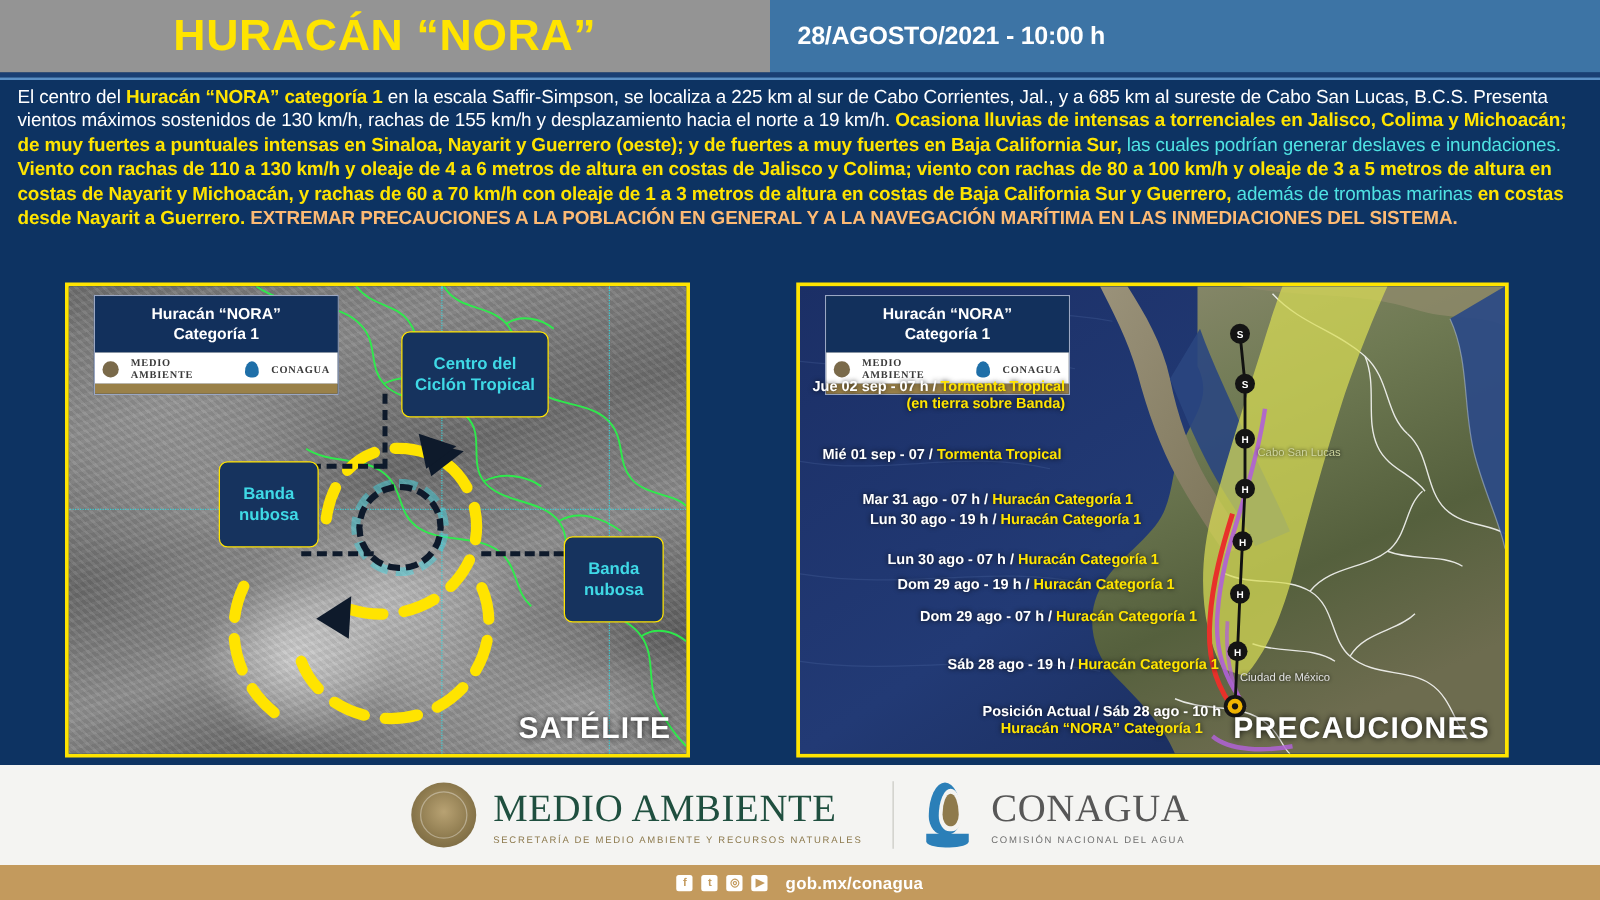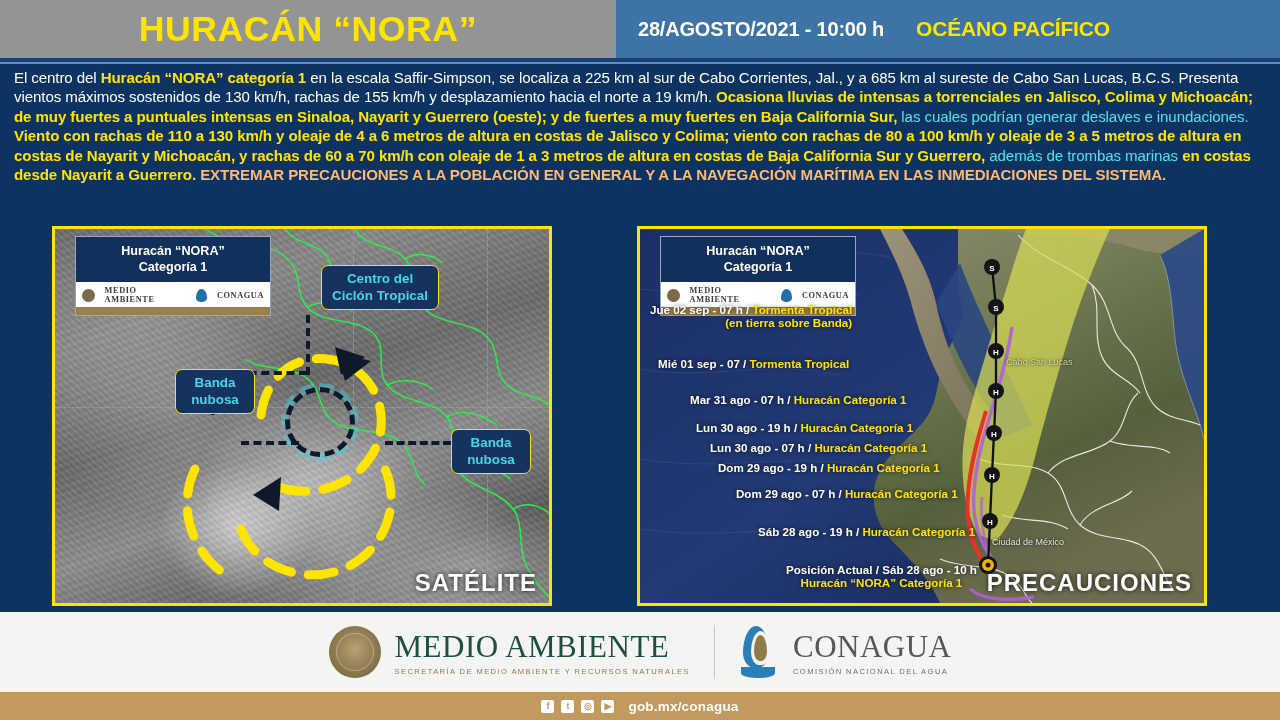--- a/index.html
+++ b/index.html
@@ -89,21 +89,21 @@
   .logo-strip .lg { font-size:8.3px; letter-spacing:.6px; color:#3a3a3a;
                     font-family:"Liberation Serif", serif; font-weight:bold; }
   .logo-seal { width:13px; height:13px; border-radius:50%; background:#7a6a4a; }
   .logo-drop { width:11px; height:13px; background:#1f6fa8;
                border-radius:60% 60% 50% 50% / 75% 75% 35% 35%; }
   .logo-foot { background:#9a8149; height:8px; }
 
   .callout {
     position:absolute; background:#16335e; border:1.6px solid #ffe400;
     border-radius:7px; color:#3fd9e6; font-size:13.4px; font-weight:bold;
-    text-align:center; line-height:16.5px; padding:5px 9px; z-index:7;
+    text-align:center; line-height:16.5px; padding:17px 9px; z-index:7;
   }
   #callout-centro { left:266px; top:36px; width:118px; }
   #callout-banda1 { left:120px; top:140px; width:80px; }
   #callout-banda2 { left:396px; top:200px; width:80px; }
 
   .dashring {
     position:absolute; left:230px; top:158px; width:70px; height:70px;
     border:5px dashed #0e1a2b; border-radius:50%; z-index:5;
   }
   .dashring-glow {
@@ -184,21 +184,20 @@
 <body>
 
 <div class="stage">
 
   <div class="header">
     <div class="hdr-left">
       <div class="hdr-title">HURACÁN “NORA”</div>
     </div>
     <div class="hdr-right">
       <div class="hdr-date">28/AGOSTO/2021 - 10:00 h</div>
-      <div class="hdr-ocean">OCÉANO PACÍFICO</div>
     </div>
   </div>
   <div class="hdr-rule"></div>
   <div class="hdr-rule2"></div>
 
   <div class="body-text">
     <span class="plain">El centro del </span><span class="hl">Huracán “NORA” categoría 1</span><span class="plain"> en la escala Saffir-Simpson, se localiza a 225 km al sur de Cabo Corrientes, Jal., y a 685 km al sureste de Cabo San Lucas, B.C.S. Presenta vientos máximos sostenidos de 130 km/h, rachas de 155 km/h y desplazamiento hacia el norte a 19 km/h. </span><span class="hl">Ocasiona lluvias de intensas a torrenciales en Jalisco, Colima y Michoacán; de muy fuertes a puntuales intensas en Sinaloa, Nayarit y Guerrero (oeste); y de fuertes a muy fuertes en Baja California Sur,</span><span class="cy"> las cuales podrían generar deslaves e inundaciones.</span><span class="hl"> Viento con rachas de 110 a 130 km/h y oleaje de 4 a 6 metros de altura en costas de Jalisco y Colima; viento con rachas de 80 a 100 km/h y oleaje de 3 a 5 metros de altura en costas de Nayarit y Michoacán, y rachas de 60 a 70 km/h con oleaje de 1 a 3 metros de altura en costas de Baja California Sur y Guerrero,</span><span class="cy"> además de trombas marinas</span><span class="hl"> en costas desde Nayarit a Guerrero.</span><span class="cyb"> EXTREMAR PRECAUCIONES A LA POBLACIÓN EN GENERAL Y A LA NAVEGACIÓN MARÍTIMA EN LAS INMEDIACIONES DEL SISTEMA.</span>
   </div>
 
   <div class="panel" id="sat-panel">
@@ -386,21 +385,21 @@
     <div class="traj-label" style="left:10px; top:74px;">
       <span>Jue 02 sep - 07 h / </span><span class="cat">Tormenta Tropical</span>
       <div class="cat" style="text-align:right;">(en tierra sobre Banda)</div>
     </div>
     <div class="traj-label" style="left:18px; top:128px;">
       <span>Mié 01 sep - 07 / </span><span class="cat">Tormenta Tropical</span>
     </div>
     <div class="traj-label" style="left:50px; top:164px;">
       <span>Mar 31 ago - 07 h / </span><span class="cat">Huracán Categoría 1</span>
     </div>
-    <div class="traj-label" style="left:56px; top:192px;text-align:right;">
+    <div class="traj-label" style="left:56px; top:180px;text-align:right;">
       <span>Lun 30 ago - 19 h / </span><span class="cat">Huracán Categoría 1</span>
     </div>
     <div class="traj-label" style="left:70px; top:212px;">
       <span>Lun 30 ago - 07 h / </span><span class="cat">Huracán Categoría 1</span>
     </div>
     <div class="traj-label" style="left:78px; top:232px;">
       <span>Dom 29 ago - 19 h / </span><span class="cat">Huracán Categoría 1</span>
     </div>
     <div class="traj-label" style="left:96px; top:258px;">
       <span>Dom 29 ago - 07 h / </span><span class="cat">Huracán Categoría 1</span>

